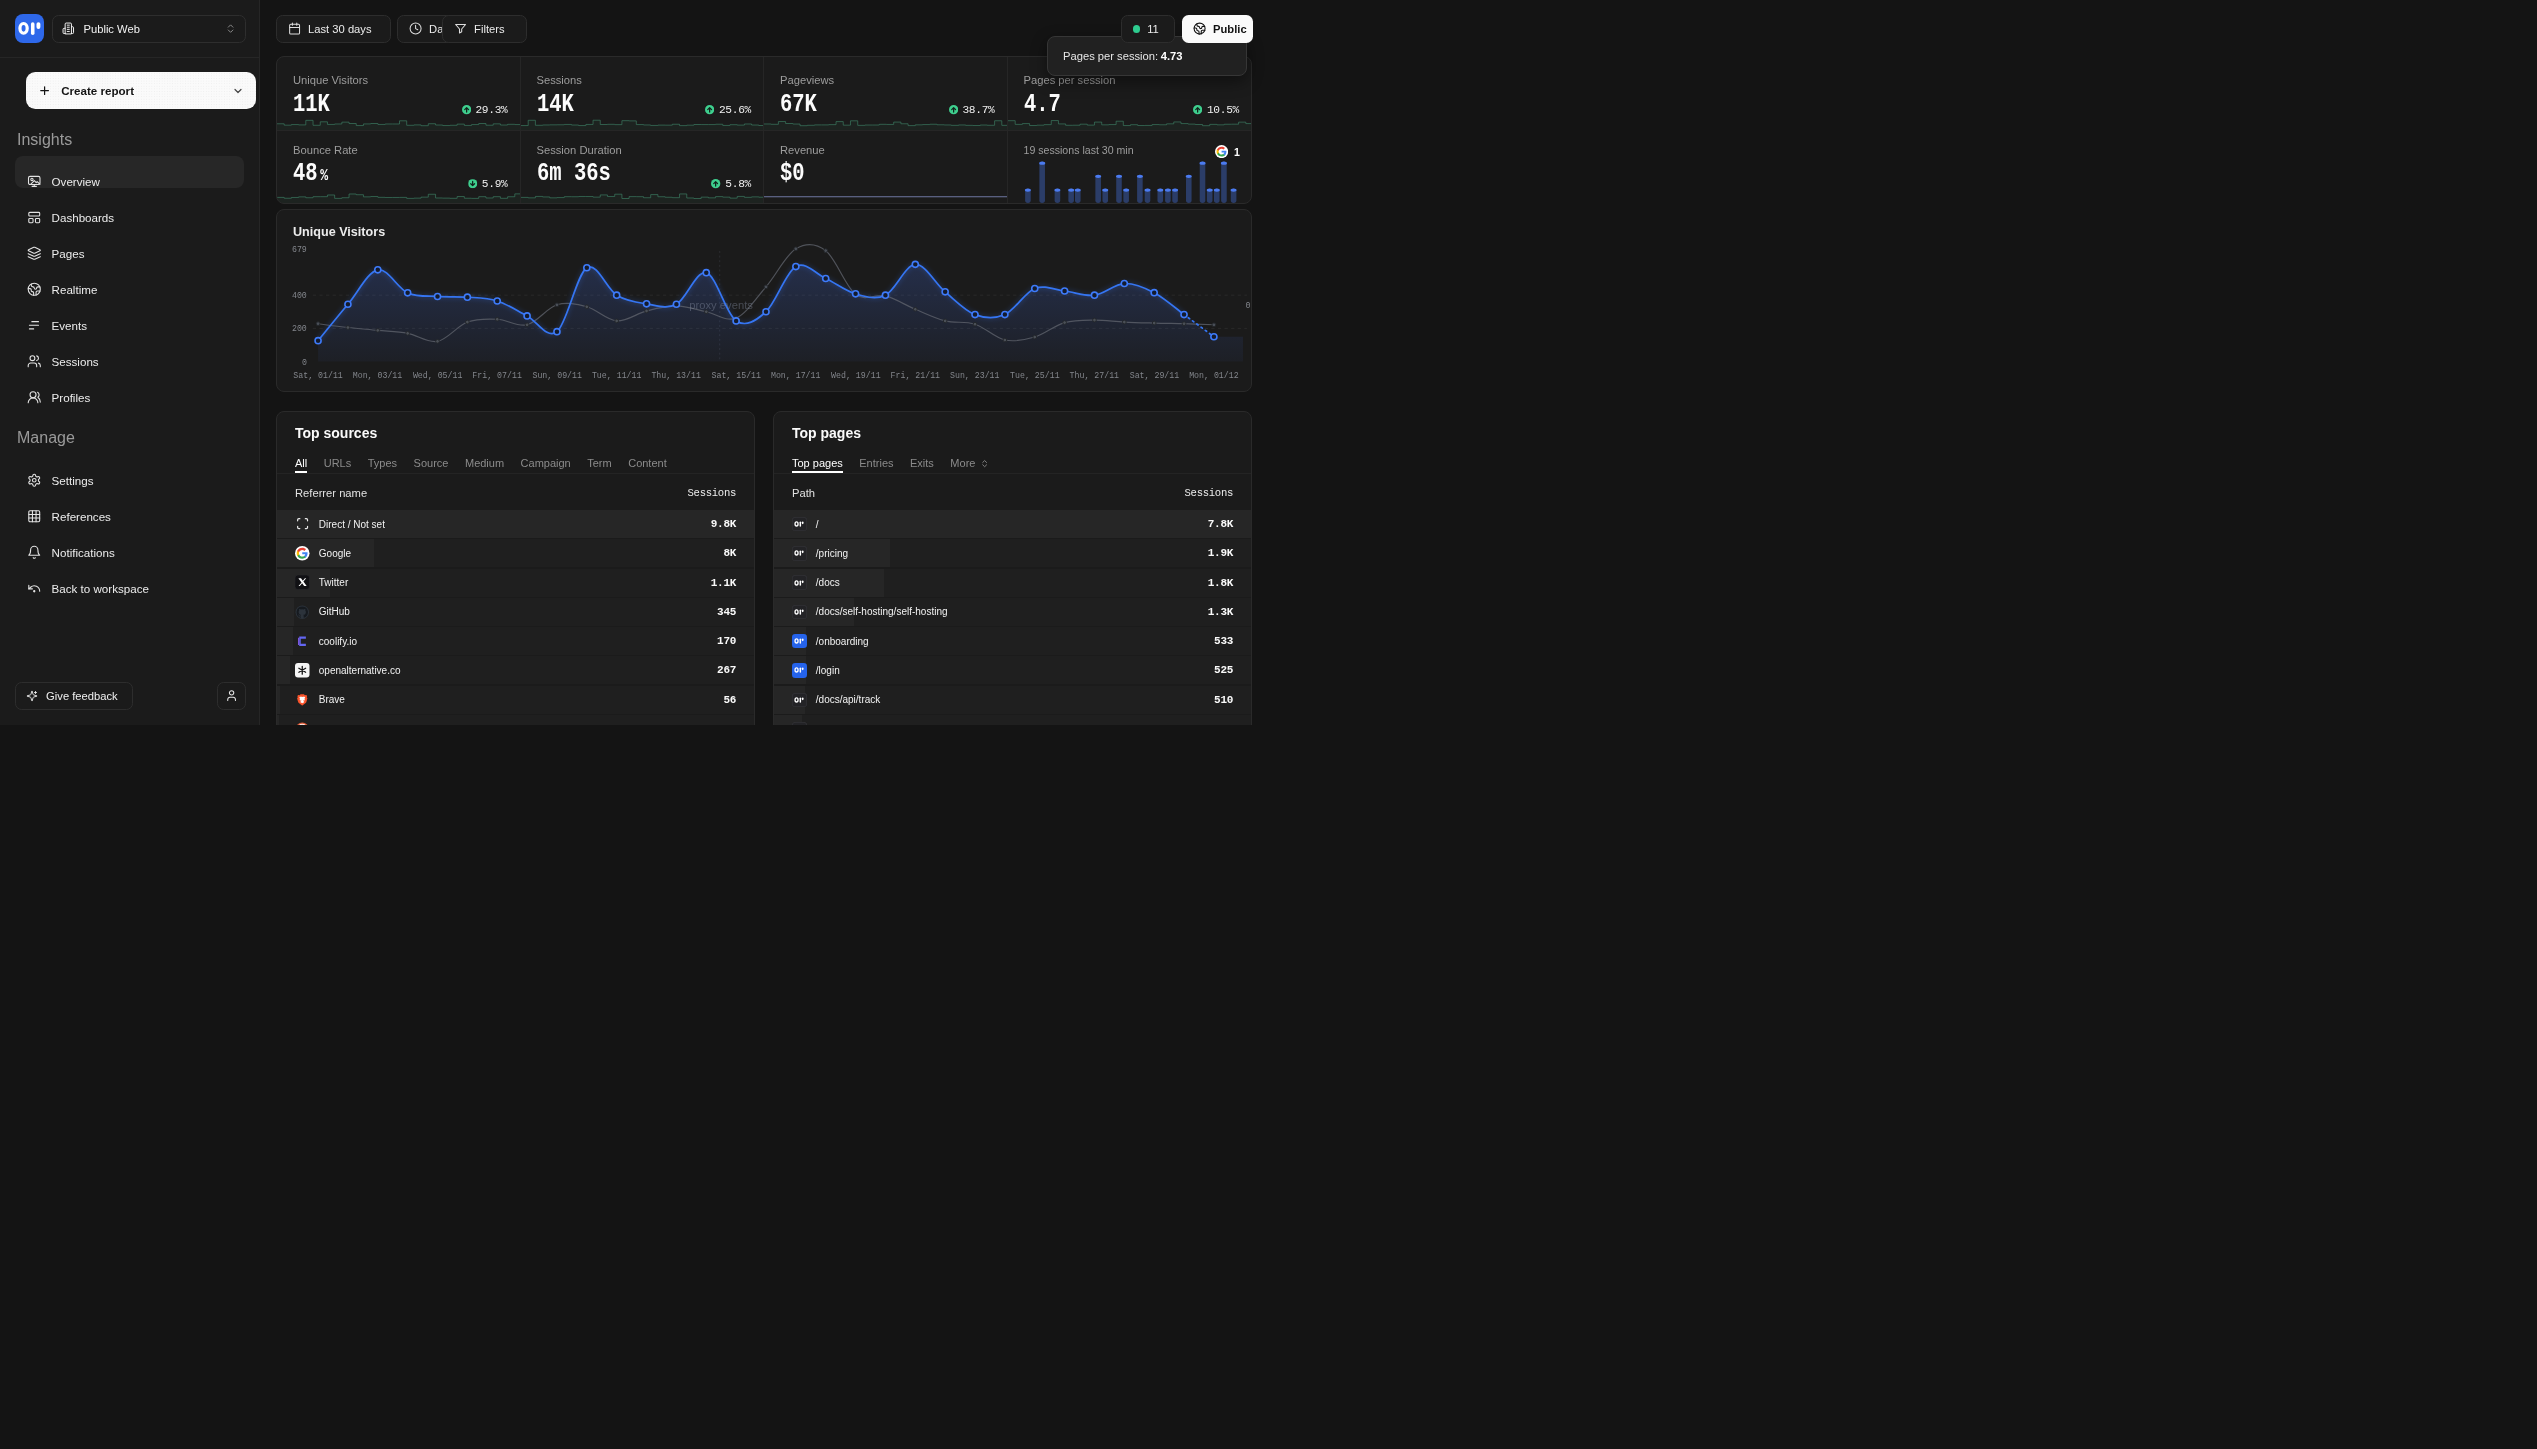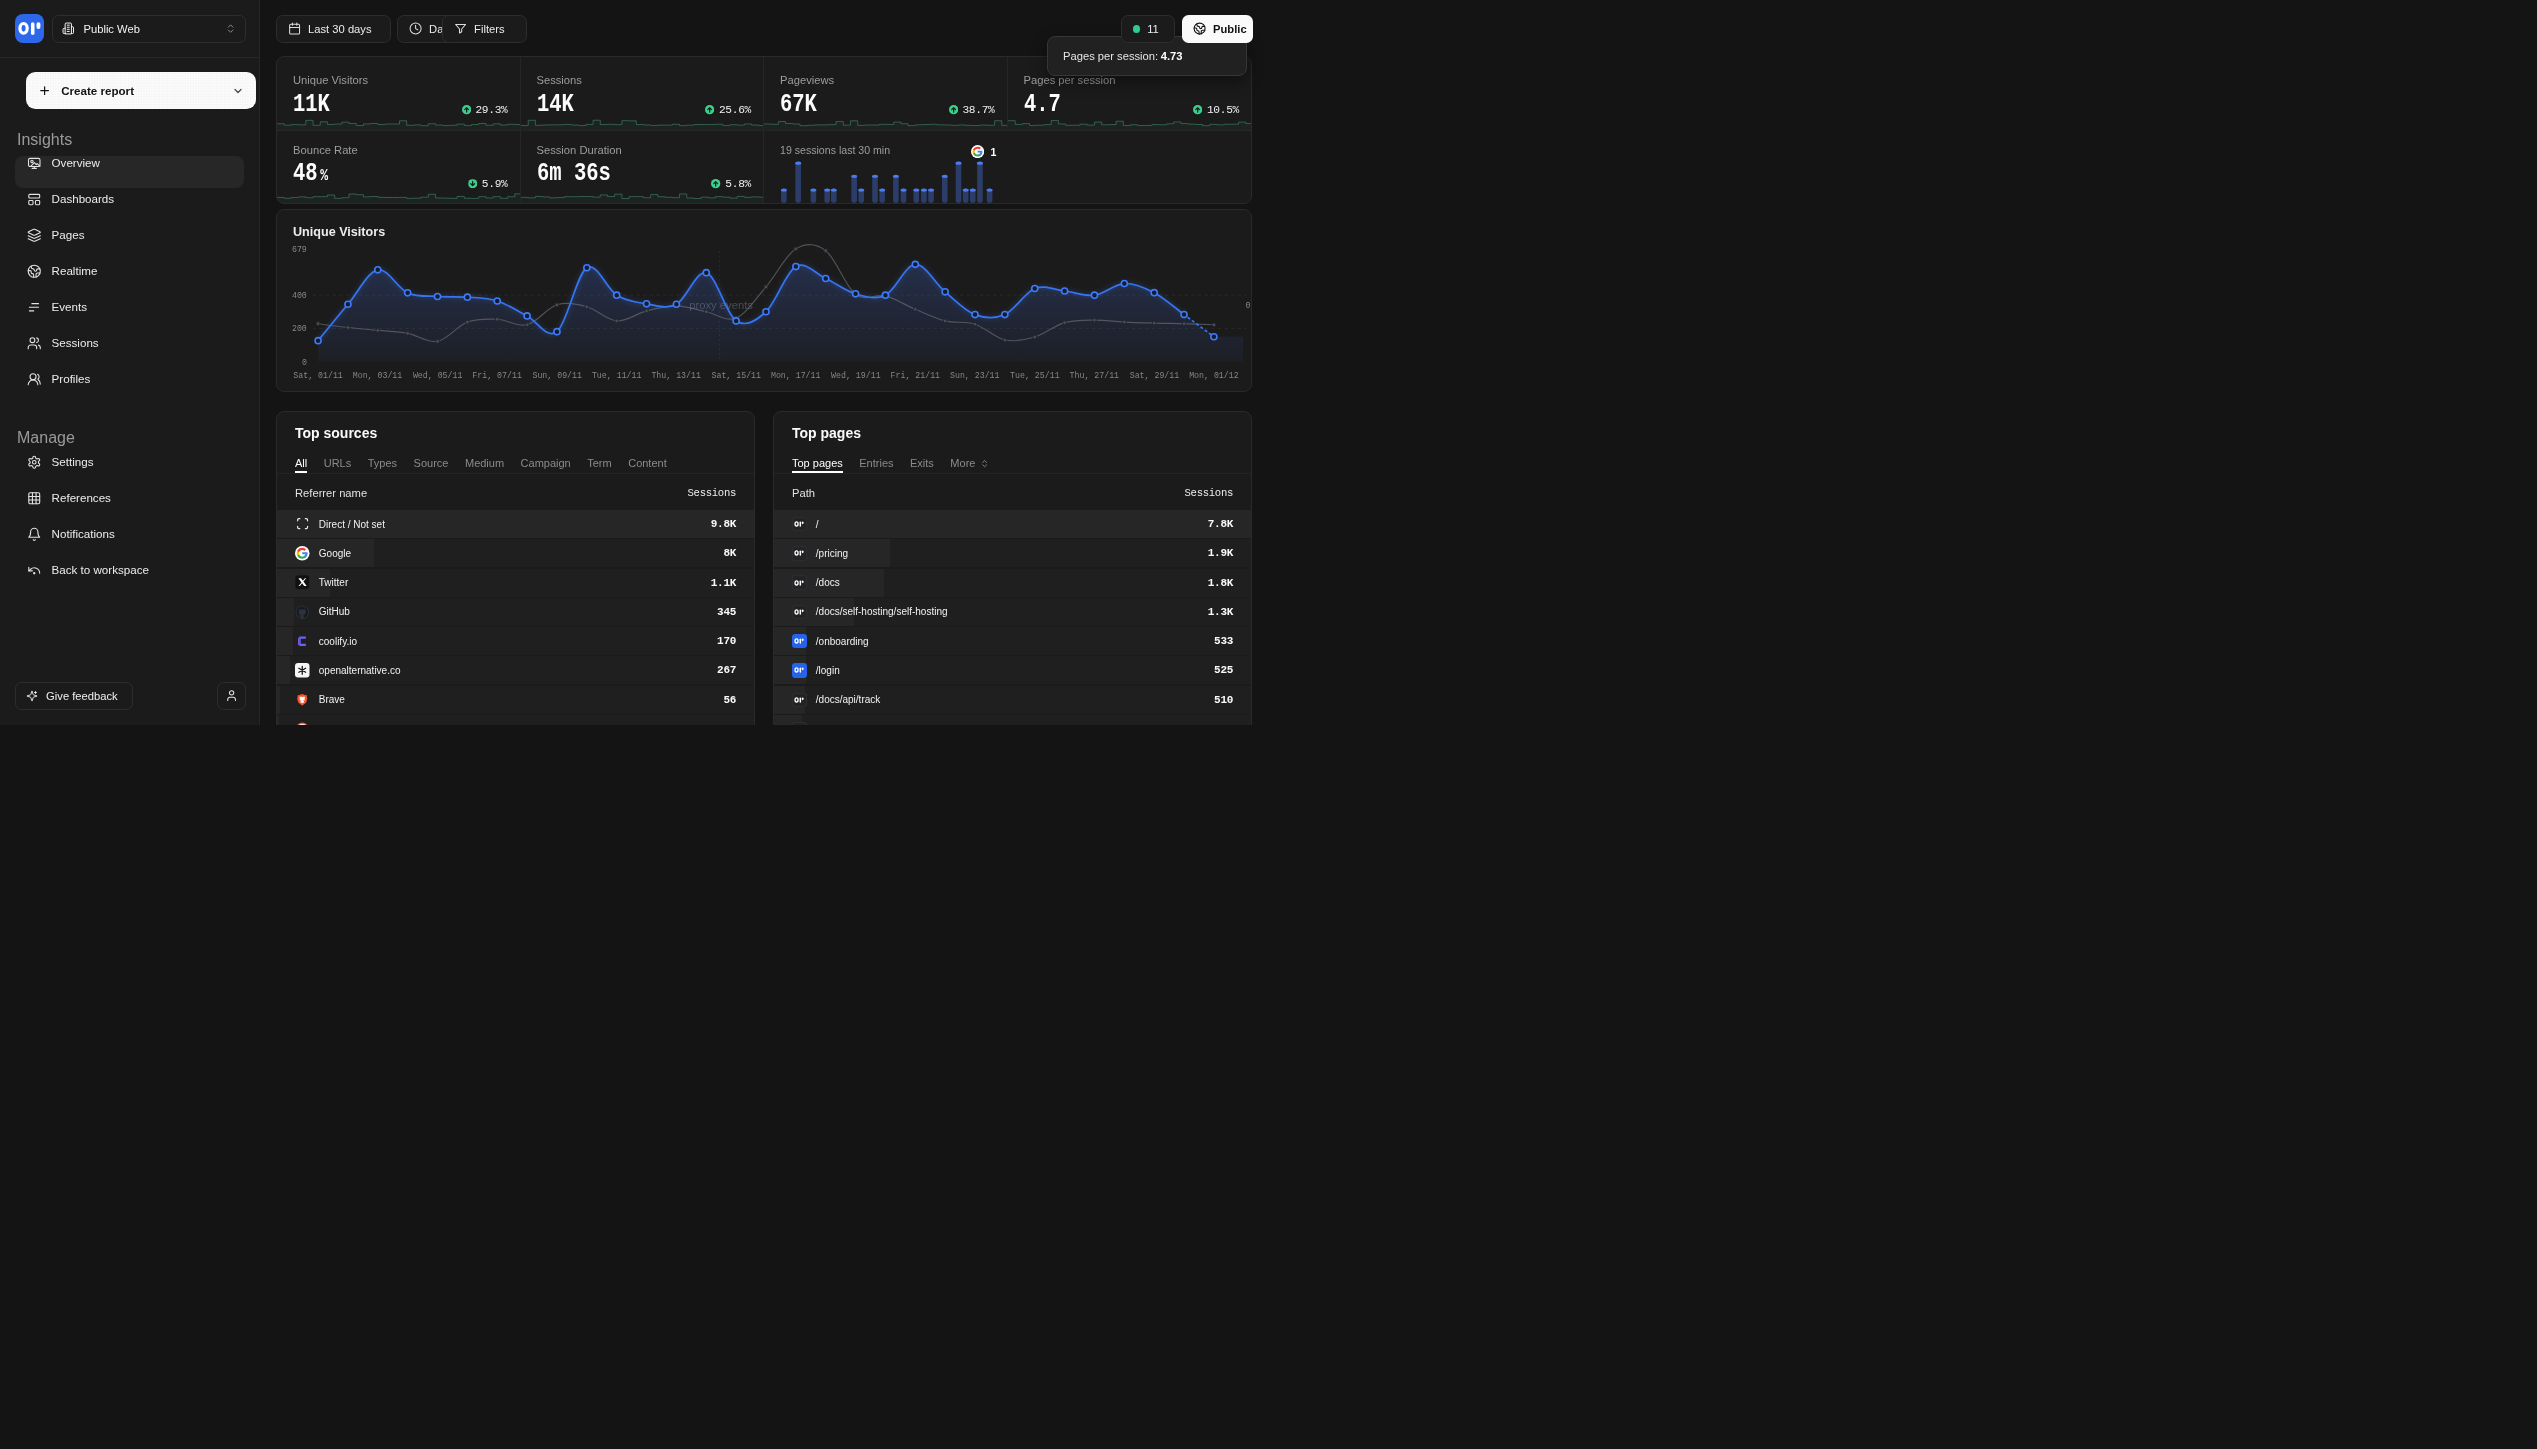--- a/index.html
+++ b/index.html
@@ -12,21 +12,21 @@
 .shead{position:relative;height:57px}
 .logo{position:absolute;left:14.5px;top:14px;width:29px;height:29px;border-radius:8px;background:#2e68ea;display:flex;align-items:center;justify-content:center}
 .proj{position:absolute;left:52px;top:14.5px;width:194px;height:28px;border:0.7px solid #2e2e2e;border-radius:6.6px;display:flex;align-items:center;gap:8.6px;padding:0 9.3px;font-size:11.2px;color:#f2f2f2}
 .proj .chev{margin-left:auto;color:#8f8f8f}
 .sdiv{position:absolute;left:0;top:57px;width:100%;height:0.7px;background:#262626}
 .screate{position:absolute;left:26px;top:72px;width:230px;height:37px;background:#fafafa;border-radius:9.3px;color:#141414;display:flex;align-items:center;gap:10px;padding:0 12px;font-size:11.6px;font-weight:600;background-image:radial-gradient(rgba(0,0,0,0.05) 0.4px,transparent 0.5px);background-size:2.6px 2.6px}
 .screate .cr-chev{margin-left:auto;color:#444}
 .slabel{position:absolute;left:17px;font-size:16px;color:#9a9a9a}
 nav{position:absolute;left:14.5px;right:15px}
 .n1{top:156px}.n2{top:455px}
-.nitem{height:32px;margin-bottom:4px;border-radius:8px;display:flex;align-items:flex-start;gap:10.6px;padding:0 12px;font-size:11.6px;color:#ececec}
+.nitem{height:32px;margin-bottom:4px;border-radius:8px;display:flex;align-items:flex-end;gap:10.6px;padding:0 12px;font-size:11.6px;color:#ececec}
 .nitem svg{color:#e3e3e3}
 .nitem.sel{background:#272727}
 .sfoot{position:absolute;left:14.5px;right:12.6px;top:682px;height:28px}
 .fbtn{position:absolute;left:0;width:118px;height:28px;border:0.7px solid #2d2d2d;border-radius:6.6px;display:flex;align-items:center;gap:8px;padding:0 10.6px;font-size:11.2px;color:#f0f0f0}
 .ubtn{position:absolute;right:0;width:29px;height:28px;border:0.7px solid #2d2d2d;border-radius:6.6px;display:flex;align-items:center;justify-content:center;color:#e8e8e8}
 
 main{position:absolute;inset:0}
 main>div{position:absolute}
 .topbar{left:0;top:0;right:0;height:58px;z-index:7}
 .topbar>div{position:absolute;top:15px;height:28px;border-radius:6.6px;display:flex;align-items:center;gap:7.3px;font-size:11.2px}
@@ -368,20 +368,27 @@
               <svg width="9.3" height="9.3" viewBox="0 0 18 18">
                 <circle cx="9" cy="9" r="9" fill="#3ecf8e"></circle>
                 <path d="M9 13.6V5.2M5.3 8.9 9 5.2l3.7 3.7" stroke="#11231c" stroke-width="2.4" fill="none" stroke-linecap="round" stroke-linejoin="round"></path>
               </svg>
             </span>
             <span class="pctxt">5.8%</span>
           </div>
 <svg width="245" height="17" viewBox="0 0 371 26" preserveAspectRatio="none" style="position:absolute;left:0;bottom:0;display:block">
             <path d="M0,15.9H10.9V16.6H21.8V14.4H32.7V15.2H43.6V16.6H54.6V16.2H65.5V14.8H76.4V14.9H87.3V14.5H98.2V14.6H109.1V15.5H120.0V12.1H130.9V14.5H141.9V11.0H152.8V17.6H163.7V14.7H174.6V14.8H185.5V16.4H196.4V11.6H207.3V14.9H218.2V15.7H229.1V16.3H240.1V10.6H251.0V16.8H261.9V17.6H272.8V15.5H283.7V16.6H294.6V14.7H305.5V15.5H316.4V17.0H327.4V14.4H338.3V15.8H349.2V15.1H360.1V15.6H371V26H0Z" fill="rgba(62,138,106,0.08)"></path>
             <path d="M0,15.9H10.9V16.6H21.8V14.4H32.7V15.2H43.6V16.6H54.6V16.2H65.5V14.8H76.4V14.9H87.3V14.5H98.2V14.6H109.1V15.5H120.0V12.1H130.9V14.5H141.9V11.0H152.8V17.6H163.7V14.7H174.6V14.8H185.5V16.4H196.4V11.6H207.3V14.9H218.2V15.7H229.1V16.3H240.1V10.6H251.0V16.8H261.9V17.6H272.8V15.5H283.7V16.6H294.6V14.7H305.5V15.5H316.4V17.0H327.4V14.4H338.3V15.8H349.2V15.1H360.1V15.6H371" fill="none" stroke="#3d8166" stroke-width="1.1" opacity="0.9"></path>
+          </svg>
+</div>
+    <div class="cell">
+<div class="mlabel">Revenue</div>
+<div class="mnum">$0</div>
+<svg width="245" height="17" viewBox="0 0 371 26" preserveAspectRatio="none" style="position:absolute;left:0;bottom:0;display:block">
+            <line x1="0" y1="15" x2="371" y2="15" stroke="#7d87b8" stroke-width="1.6" opacity="0.85"></line>
           </svg>
 </div>
     <div class="cell last">
 <div class="rtlabel">19 sessions last 30 min</div>
 <div class="rtg">
             <svg width="13.2" height="13.2" viewBox="0 0 48 48" style="display:block">
 <circle cx="24" cy="24" r="24" fill="#fff"></circle>
 <path fill="#4285F4" d="M41.6 24.4c0-1.3-.1-2.5-.3-3.7H24v7h9.9c-.4 2.3-1.7 4.2-3.7 5.5v4.6h6c3.5-3.2 5.4-7.9 5.4-13.4z"></path>
 <path fill="#34A853" d="M24 42c5 0 9.2-1.7 12.2-4.5l-6-4.6c-1.7 1.1-3.8 1.8-6.2 1.8-4.8 0-8.9-3.2-10.3-7.6H7.5v4.8C10.5 38 16.7 42 24 42z"></path>
 <path fill="#FBBC05" d="M13.7 27.1c-.4-1.1-.6-2.3-.6-3.5s.2-2.4.6-3.5v-4.8H7.5C6.3 17.8 5.6 20.8 5.6 24s.7 6.2 1.9 8.7l6.2-4.8z"></path>

